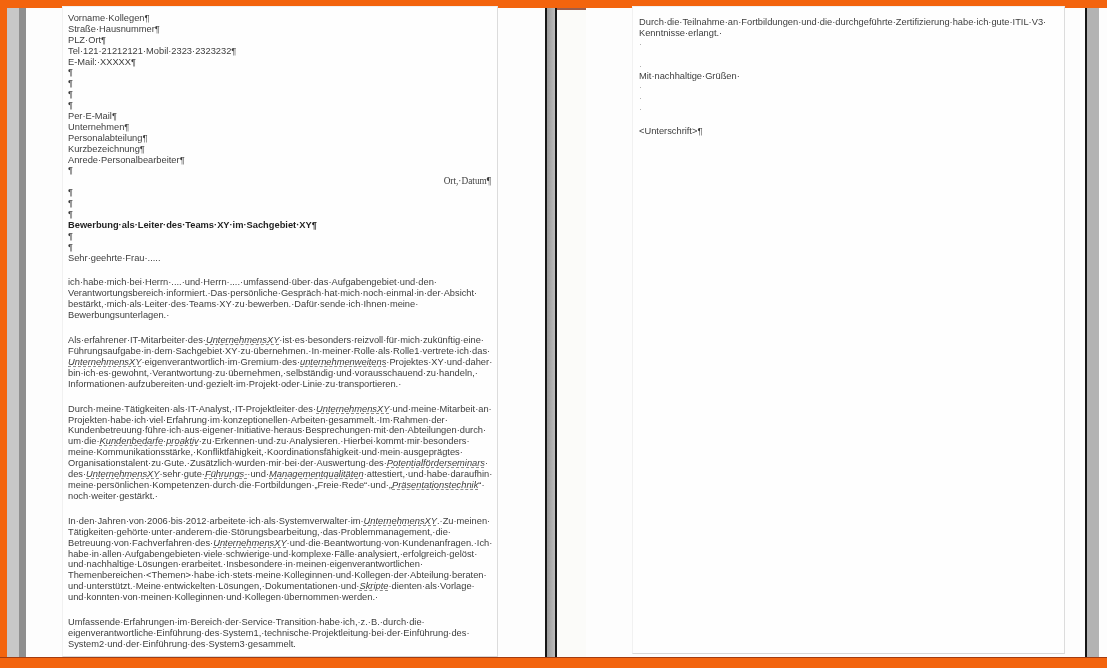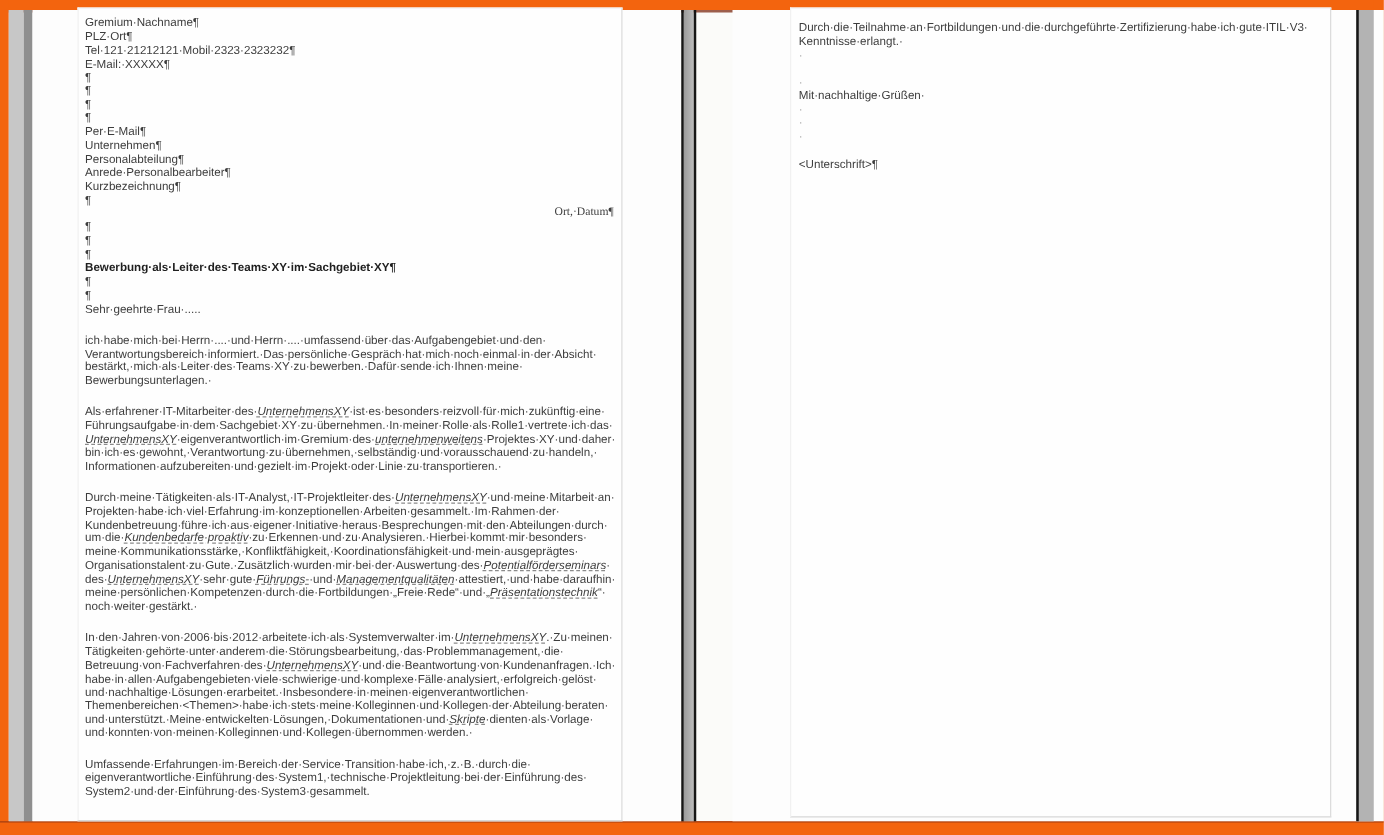--- a/index.html
+++ b/index.html
@@ -50,33 +50,34 @@
   <div class="frame-right"></div>
   <div class="frame-bottom"></div>
   <div class="frame-top-edge"></div>
 
   <div class="strip-left-light"></div>
   <div class="strip-left-dark"></div>
 
   <div class="page page-1">
     <div class="textarea ta-1">
       <div>
-          <div class="line">Gremium·​Nachname¶</div>
+          <div class="line">Vorname·​Kollegen¶</div>
+          <div class="line">Straße·​Hausnummer¶</div>
           <div class="line">PLZ·​Ort¶</div>
           <div class="line">Tel·​121·​21212121·​Mobil·​2323·​2323232¶</div>
           <div class="line">E-Mail:·​XXXXX¶</div>
           <div class="line">¶</div>
           <div class="line">¶</div>
           <div class="line">¶</div>
           <div class="line">¶</div>
           <div class="line">Per·​E-Mail¶</div>
           <div class="line">Unternehmen¶</div>
           <div class="line">Personalabteilung¶</div>
+          <div class="line">Kurzbezeichnung¶</div>
           <div class="line">Anrede·​Personalbearbeiter¶</div>
-          <div class="line">Kurzbezeichnung¶</div>
           <div class="line">¶</div>
         </div>
       <div class="line right">Ort,·​Datum¶</div>
       <div>
           <div class="line">¶</div>
           <div class="line">¶</div>
           <div class="line">¶</div>
         </div>
       <div>
           <div class="line bold">Bewerbung·​als·​Leiter·​des·​Teams·​XY·​im·​Sachgebiet·​XY¶</div>

